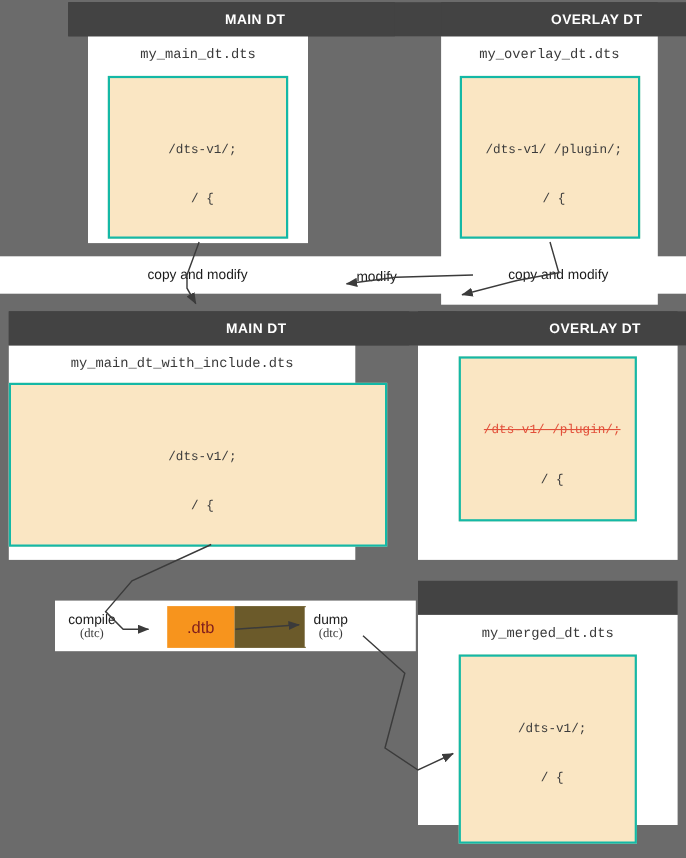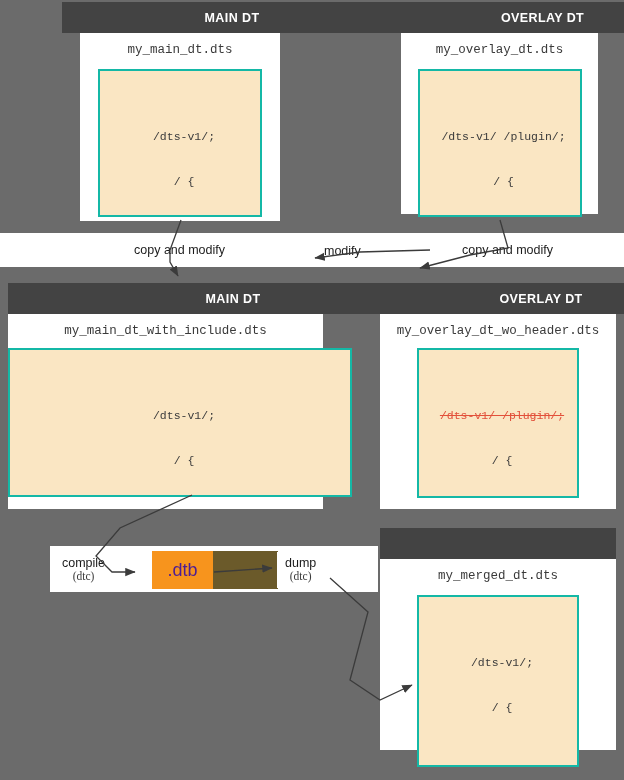--- a/index.html
+++ b/index.html
@@ -52,22 +52,22 @@
     padding:0 6px;white-space:nowrap;
   }
   .chip2{
     position:absolute;background:#ffffff;color:#1b1b1b;
     font-size:12.5px;text-align:center;line-height:1.15;
     padding:4px 8px;white-space:nowrap;
   }
   .mono-sm{font-family:Liberation Serif, serif;font-size:11.5px;color:#3b3b3b;}
 
   .dtb{
-    position:absolute;background:#f7941d;color:#4c1d95;
-    font-size:18px;display:flex;align-items:center;justify-content:center;
+    position:absolute;background:#f7941d;color:#7f1d1d;
+    font-size:15px;display:flex;align-items:center;justify-content:center;
     border:0;
   }
   .olive{position:absolute;background:#6b5a2a;}
 
   svg.lines{position:absolute;left:0;top:0;width:624px;height:780px;pointer-events:none;}
 </style>
 </head>
 <body>
 
 <div class="stage">
@@ -83,21 +83,21 @@
 
    …
 
 };</div>
     </div>
   </div>
   <div class="panel-hdr" style="position:absolute;left:62px;top:2px;width:254px;">
     <span>MAIN DT</span>
   </div>
 
-  <div class="panel" style="left:401px;top:33px;width:197px;height:181px;">
+  <div class="panel" style="left:401px;top:33px;width:197px;height:244px;">
     <div class="fname">my_overlay_dt.dts</div>
     <div class="code" style="margin:12px auto 0 auto;width:160px;height:144px;">
       <div class="pad">/dts-v1/ /plugin/;
 
 / {
 
    …
 
 };</div>
     </div>
@@ -132,21 +132,20 @@
 
 };
 </span></div>
     </div>
   </div>
   <div class="panel-hdr" style="position:absolute;left:8px;top:283px;width:364px;">
     <span>MAIN DT</span>
   </div>
 
   <div class="panel" style="left:380px;top:314px;width:236px;height:195px;">
-    <div class="fname">my_overlay_dt_wo_header.dts</div>
     <div class="code" style="margin:10px auto 0 auto;width:158px;height:146px;">
       <div class="pad"><span class="struck">/dts-v1/ /plugin/;</span><span>
 
 / {
 
    …
 
 };</span></div>
     </div>
   </div>

